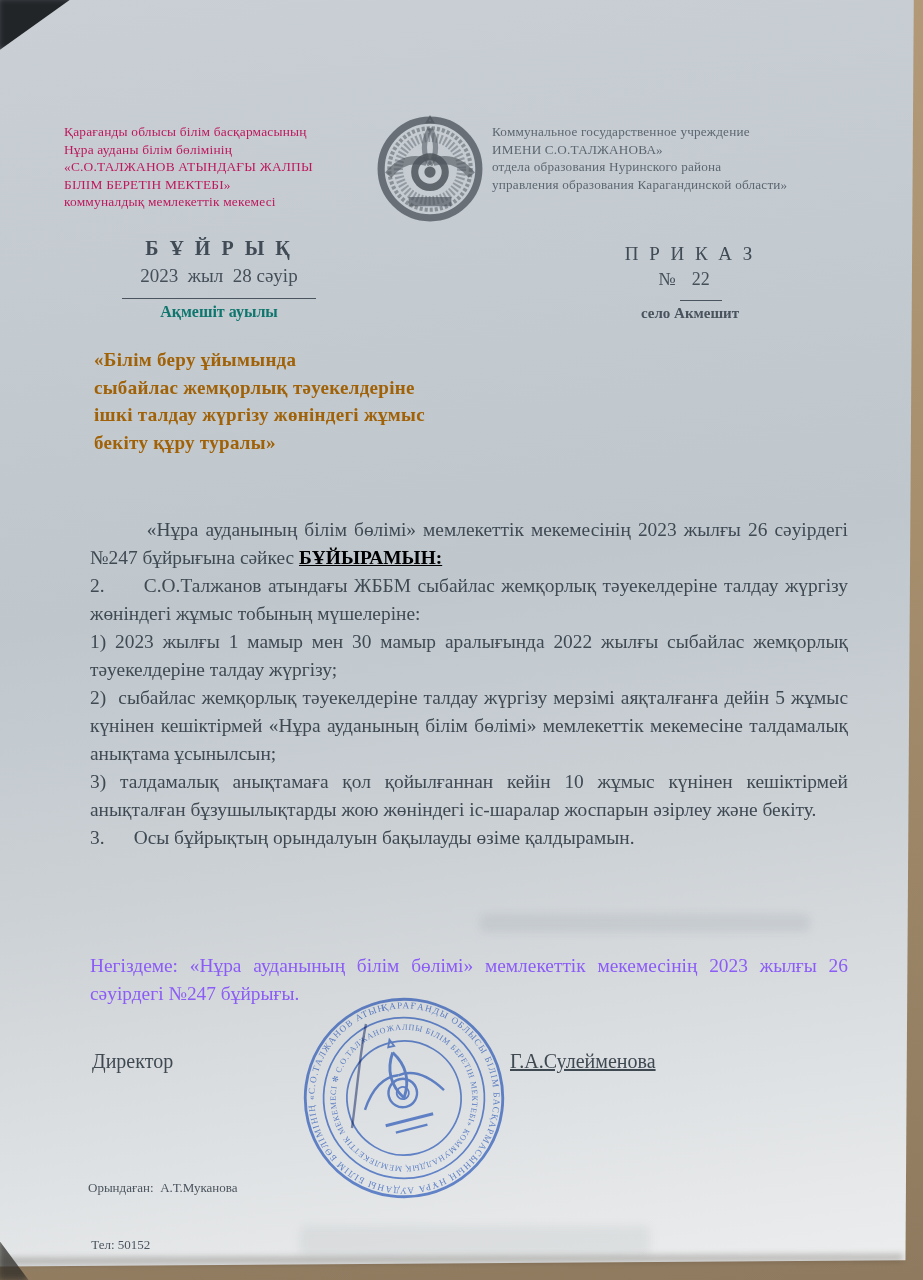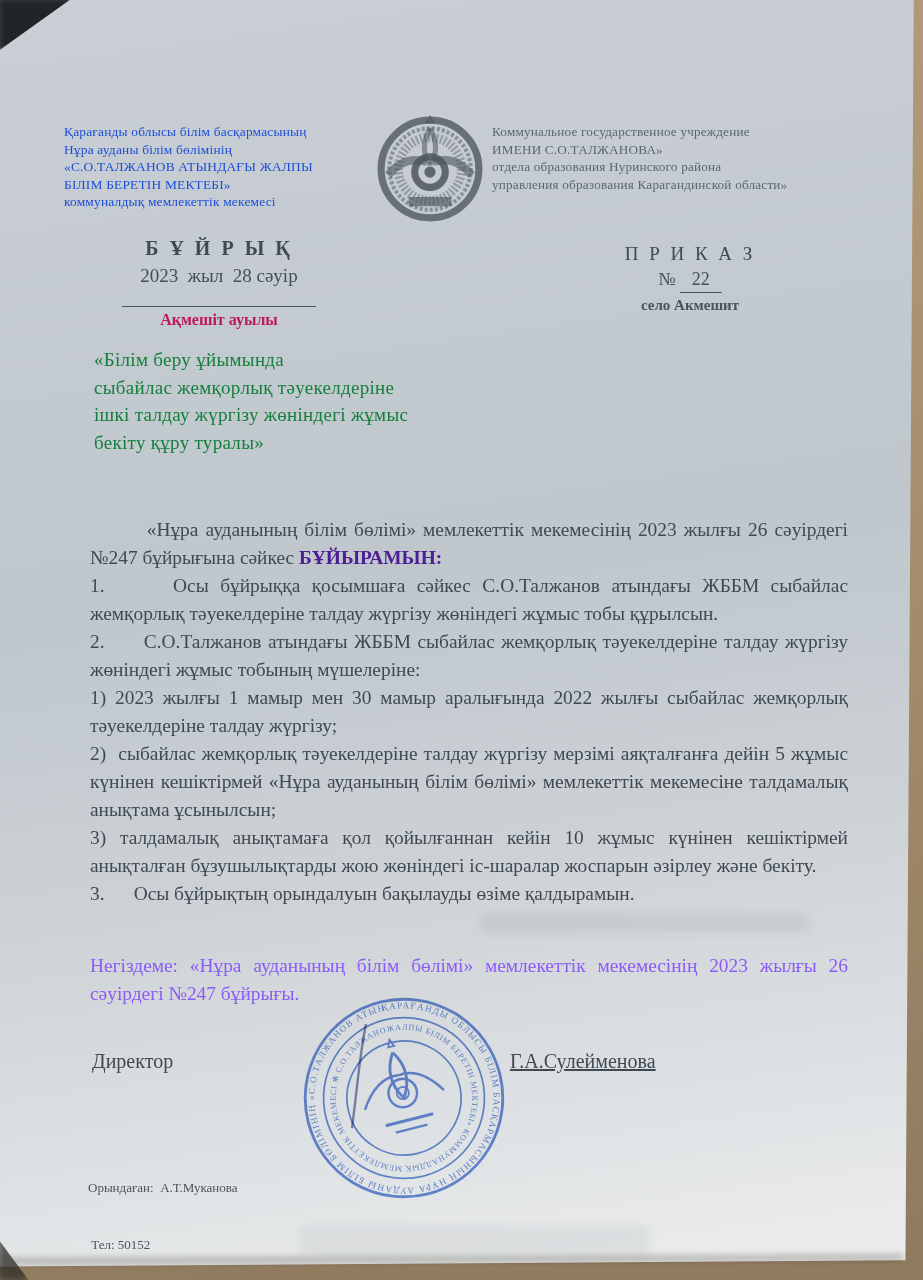--- a/index.html
+++ b/index.html
@@ -25,45 +25,45 @@
     background:#2b2a26;clip-path:polygon(0 0,100% 100%,0 100%);
     filter:blur(4px);opacity:.75;
   }
   .paper-bottom-shadow{
     position:absolute;left:0;top:1256px;width:903px;height:7px;
     background:rgba(70,62,50,.30);filter:blur(3px);transform:rotate(-.25deg);
   }
   
   .org-left{
     position:absolute;left:64px;top:123px;width:312px;
-    font-size:13.4px;line-height:17.6px;color:#1d4ed8;letter-spacing:.2px;
+    font-size:13.4px;line-height:17.6px;color:#be185d;letter-spacing:.2px;
   }
   .org-right{
     position:absolute;left:492px;top:123px;width:420px;
     font-size:13.2px;line-height:17.6px;color:#5c666f;letter-spacing:.2px;
   }
   .emblem{position:absolute;left:374px;top:112px;width:112px;height:112px;filter:blur(.4px);}
   
   .kk-order{position:absolute;left:88px;top:237px;width:262px;text-align:center;color:#454f59;}
   .kk-order .t{font-weight:bold;font-size:20px;letter-spacing:3px;color:#414b55;}
-  .kk-order .d{display:inline-block;margin-top:5px;font-size:19px;padding:0 18px 19px 18px;border-bottom:1.6px solid #4a545e;white-space:pre;}
-  .kk-order .p{margin-top:4px;font-weight:bold;font-size:16px;color:#be185d;}
+  .kk-order .d{display:inline-block;margin-top:5px;font-size:19px;padding:0 18px 11px 18px;border-bottom:1.6px solid #4a545e;white-space:pre;}
+  .kk-order .p{margin-top:4px;font-weight:bold;font-size:16px;color:#0f766e;}
   .ru-order{position:absolute;left:572px;top:243px;width:236px;text-align:center;color:#454f59;}
   .ru-order .t{font-weight:normal;font-size:19px;letter-spacing:3px;color:#414b55;}
   .ru-order .n{margin-top:4px;font-size:18px;}
-  .ru-order .n .num{display:inline-block;padding:0 12px 2px 12px;border-bottom:1.5px solid #4a545e;}
+  .ru-order .n .num{display:inline-block;padding:0 12px 10px 12px;border-bottom:1.5px solid #4a545e;}
   .ru-order .p{margin-top:4px;font-weight:bold;font-size:15px;color:#49535d;}
   
   .subject{position:absolute;left:94px;top:346px;width:480px;
-    font-weight:normal;font-size:19px;line-height:27.6px;color:#15803d;letter-spacing:.3px;}
+    font-weight:bold;font-size:19px;line-height:27.6px;color:#a16207;letter-spacing:.3px;}
   
   .body-text{position:absolute;left:90px;top:516px;width:758px;}
   .body-text p{margin:0;font-size:19.4px;line-height:28px;color:#3f4952;
     text-align:justify;white-space:pre-wrap;}
-  .body-text .bold{font-weight:bold;color:#4c1d95;}
+  .body-text .bold{font-weight:bold;color:#000000;text-decoration:underline;}
   .basis{position:absolute;left:90px;top:952px;width:758px;
     font-size:19.4px;line-height:28px;color:#8b5cf6;text-align:justify;white-space:pre-wrap;margin:0;}
   
   .sig-row{position:absolute;left:92px;top:1050px;width:756px;height:30px;font-size:20px;color:#3f4952;}
   .sig-row .pos{position:absolute;left:0;top:0;}
   .sig-row .name{position:absolute;left:418px;top:0;text-decoration:underline;}
   
   .stamp{position:absolute;left:292px;top:986px;width:224px;height:224px;
     mix-blend-mode:multiply;opacity:.88;filter:blur(.3px);}
   .sig-stroke{position:absolute;left:346px;top:1020px;width:26px;height:112px;
@@ -130,21 +130,20 @@
 
   <div class="subject">
     <div>«Білім беру ұйымында</div>
     <div>сыбайлас жемқорлық тәуекелдеріне</div>
     <div>ішкі талдау жүргізу жөніндегі жұмыс</div>
     <div>бекіту құру туралы»</div>
   </div>
 
   <div class="body-text">
     <p><span>        «Нұра ауданының білім бөлімі» мемлекеттік мекемесінің 2023 жылғы 26 сәуірдегі №247 бұйрығына сәйкес </span><span class="bold">БҰЙЫРАМЫН:</span></p>
-    <p>1.      Осы бұйрыққа қосымшаға сәйкес С.О.Талжанов атындағы ЖББМ сыбайлас жемқорлық тәуекелдеріне талдау жүргізу жөніндегі жұмыс тобы құрылсын.</p>
     <p>2.      С.О.Талжанов атындағы ЖББМ сыбайлас жемқорлық тәуекелдеріне талдау жүргізу жөніндегі жұмыс тобының мүшелеріне:</p>
     <p>1) 2023 жылғы 1 мамыр мен 30 мамыр аралығында 2022 жылғы сыбайлас жемқорлық тәуекелдеріне талдау жүргізу;</p>
     <p>2)  сыбайлас жемқорлық тәуекелдеріне талдау жүргізу мерзімі аяқталғанға дейін 5 жұмыс күнінен кешіктірмей «Нұра ауданының білім бөлімі» мемлекеттік мекемесіне талдамалық анықтама ұсынылсын;</p>
     <p>3) талдамалық анықтамаға қол қойылғаннан кейін 10 жұмыс күнінен кешіктірмей анықталған бұзушылықтарды жою жөніндегі іс-шаралар жоспарын әзірлеу және бекіту.</p>
     <p>3.      Осы бұйрықтың орындалуын бақылауды өзіме қалдырамын.</p>
   </div>
 
   <p class="basis">Негіздеме: «Нұра ауданының білім бөлімі» мемлекеттік мекемесінің 2023 жылғы 26 сәуірдегі №247 бұйрығы.</p>
 
   <div class="ghost g1"></div>

